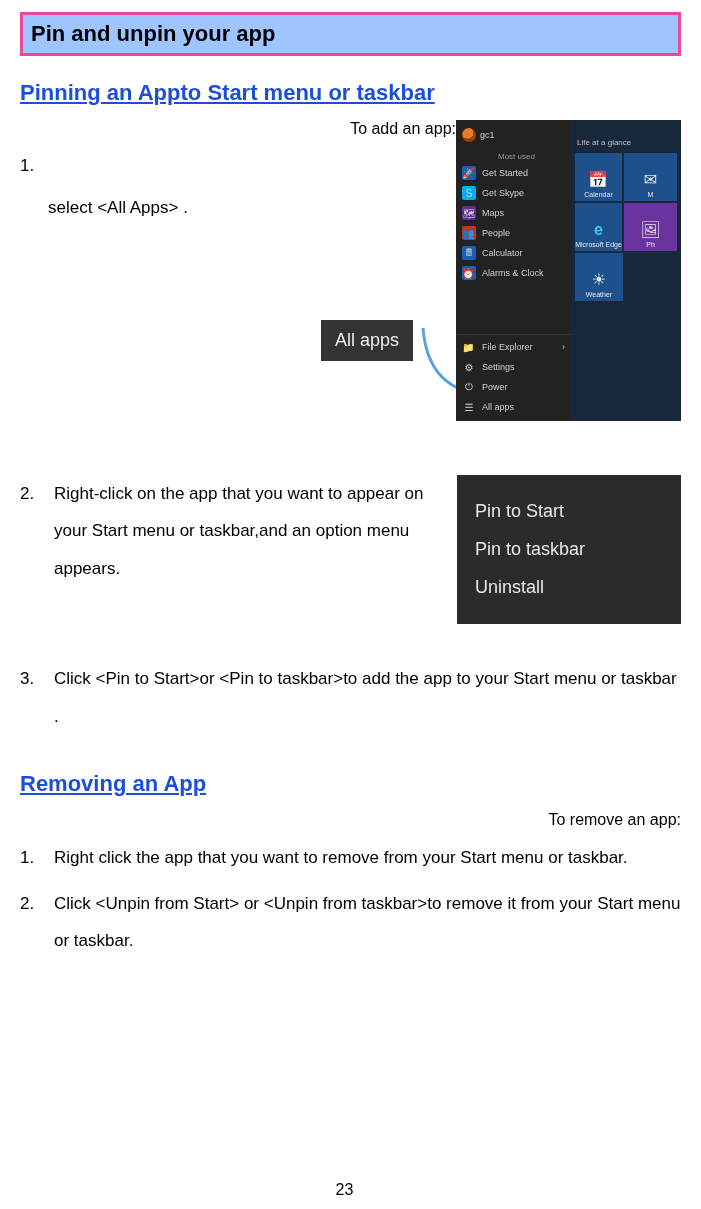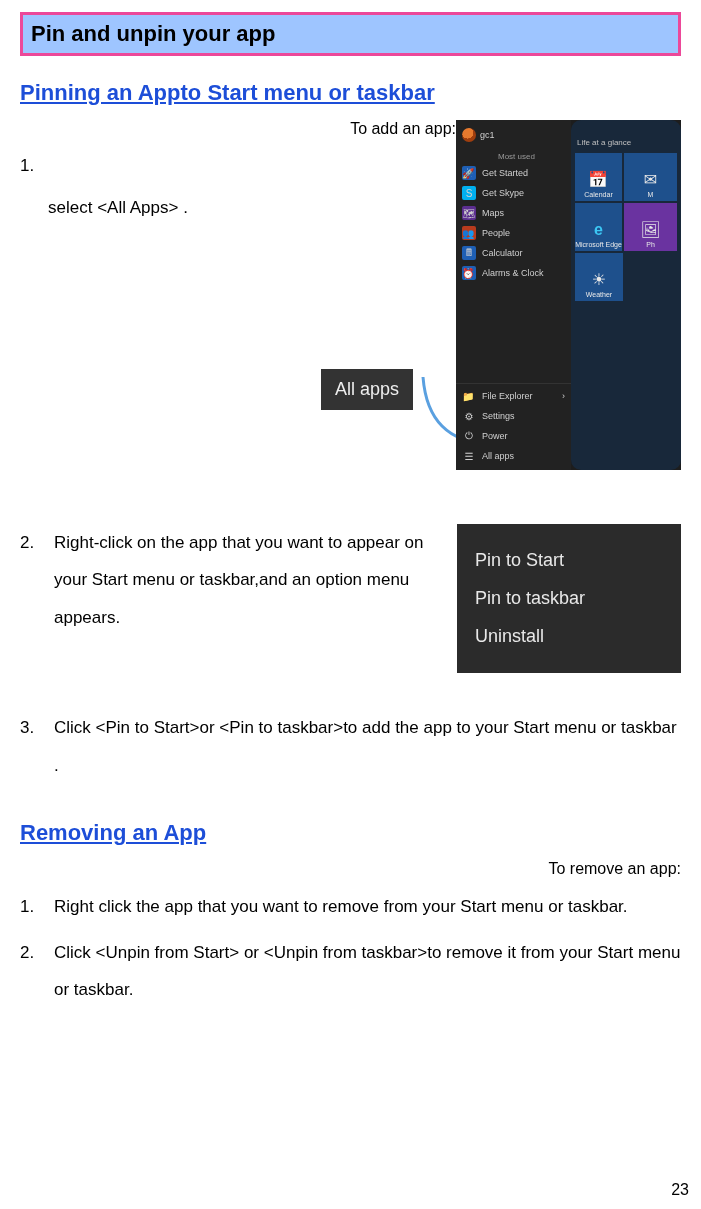--- a/index.html
+++ b/index.html
@@ -31,30 +31,30 @@
     .step-num { font-size: 17px; margin-bottom: 12px; }
     .indent { padding-left: 28px; }
     .list-step { display: flex; gap: 14px; font-size: 17px; line-height: 2.2; margin-bottom: 8px; }
     .list-step .num { min-width: 20px; }
     .spacer-lg { height: 54px; }
     .spacer-md { height: 28px; }
 
     
     .start-mock {
       width: 225px;
-      height: 350px;
+      height: 301px;
       position: relative;
       display: flex;
       background: #1d1d1d;
       color: #d0d0d0;
       font-size: 9px;
       overflow: hidden;
     }
     .start-left { width: 115px; background: #222; padding: 4px 0; display: flex; flex-direction: column; }
-    .start-right { width: 110px; background: #18283a; padding: 18px 4px 4px 4px; border-radius: 10px; }
+    .start-right { width: 110px; background: #18283a; padding: 18px 4px 4px 4px; }
     .start-user { display: flex; align-items: center; gap: 4px; padding: 4px 6px; font-size: 9px; }
     .avatar-circle { width: 14px; height: 14px; border-radius: 50%; background: radial-gradient(circle at 40% 35%, #e87a2e 45%, #a03e0e 46%); }
     .start-label { font-size: 8px; padding: 6px 6px 2px; color: #9a9a9a; margin-left: 36px; }
     .start-item { display: flex; align-items: center; gap: 6px; padding: 3px 6px; font-size: 9px; }
     .start-item .ic { width: 14px; height: 14px; display: flex; align-items: center; justify-content: center; font-size: 10px; border-radius: 2px; }
     .start-spacer { flex: 1; }
     .start-bottom { border-top: 1px solid #333; padding-top: 2px; }
     .glance { font-size: 8px; color: #c0c0c0; margin-bottom: 6px; text-align: left; padding-left: 2px; }
     .tile-row { display: flex; gap: 2px; margin-bottom: 2px; }
     .tile { height: 48px; display: flex; flex-direction: column; align-items: center; justify-content: flex-end; padding-bottom: 3px; font-size: 7px; color: #e8e8e8; }
@@ -88,21 +88,21 @@
     
     .ctx-menu {
       width: 224px;
       background: #2b2b2b;
       color: #e8e8e8;
       padding: 18px 18px;
       font-size: 18px;
       line-height: 2.1;
     }
 
-    .page-num { text-align: right; font-size: 16px; position: absolute; bottom: 10px; left: 0; right: 12px; }
+    .page-num { text-align: center; font-size: 16px; position: absolute; bottom: 10px; left: 0; right: 12px; }
     .rel-wrap { position: relative; }
   </style>
 </head>
 <body>
 
 <div class="title-bar">
   <span>Pin and unpin your app</span>
 </div>
 
 <div class="section-heading">Pinning an Appto Start menu or taskbar</div>

